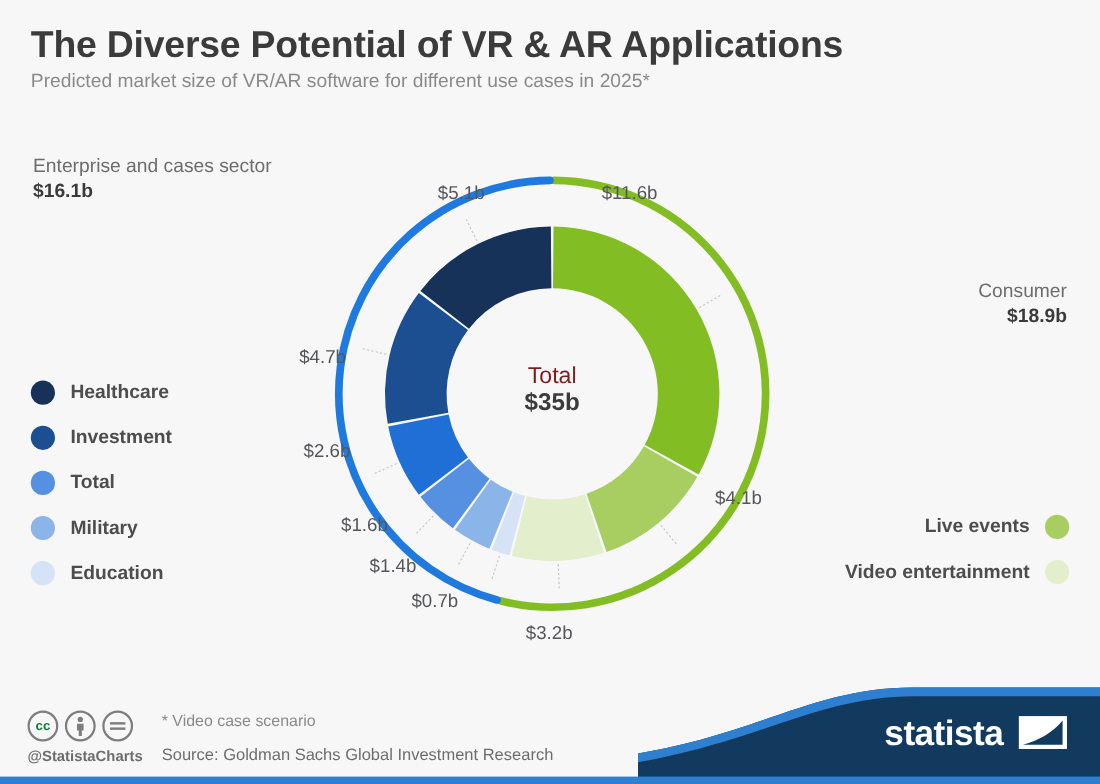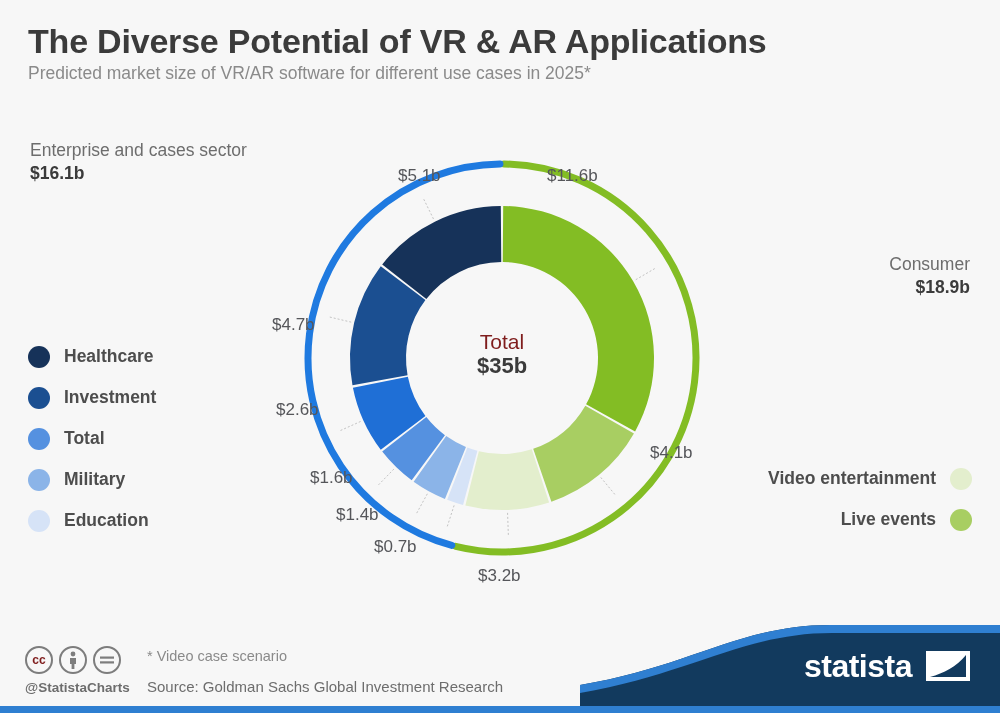--- a/index.html
+++ b/index.html
@@ -74,21 +74,21 @@
   }
   .footer-source {
     position:absolute; left:147px; top:678px;
     font-size:15px; color:#6d6d6d; white-space:nowrap;
   }
   .cc-icons { position:absolute; left:25px; top:646px; display:flex; gap:6px; }
   .cc-icons .cc {
     width:28px; height:28px; border-radius:50%;
     border:2px solid #7d7d7d; box-sizing:border-box;
     display:flex; align-items:center; justify-content:center;
-    color:#7f1d1d; font-size:12px; font-weight:bold;
+    color:#15803d; font-size:12px; font-weight:bold;
   }
   .cc-handle {
     position:absolute; left:25px; top:680px;
     font-size:13.5px; font-weight:bold; color:#6d6d6d; white-space:nowrap;
   }
   .brandwrap { position:absolute; right:0; bottom:6px; width:420px; height:92px; }
   .brand-text {
     position:absolute; right:88px; bottom:22px;
     color:#ffffff; font-size:32px; font-weight:bold; letter-spacing:-0.5px;
   }
@@ -176,26 +176,26 @@
         <span class="dot" style="background: rgb(139, 180, 232);"></span>
         <span class="lbl">Military</span>
       </div>
       <div class="legend-row">
         <span class="dot" style="background: rgb(214, 227, 247);"></span>
         <span class="lbl">Education</span>
       </div>
     </div>
   <div class="legend" id="legend-right">
       <div class="legend-row">
+        <span class="dot" style="background: rgb(168, 206, 98);"></span>
+        <span class="lbl">Live events</span>
+      </div>
+      <div class="legend-row">
         <span class="dot" style="background: rgb(227, 238, 205);"></span>
         <span class="lbl">Video entertainment</span>
-      </div>
-      <div class="legend-row">
-        <span class="dot" style="background: rgb(168, 206, 98);"></span>
-        <span class="lbl">Live events</span>
       </div>
     </div>
 
   <div class="cc-icons" id="cc-icons">
       <div class="cc">cc</div>
       <div class="cc">
         <svg width="14" height="18" viewBox="0 0 14 18">
           <circle cx="7" cy="3" r="2.4" fill="#7d7d7d"></circle>
           <path d="M4,7 h6 v6 h-1.6 v5 h-2.8 v-5 h-1.6 z" fill="#7d7d7d"></path>
         </svg>

